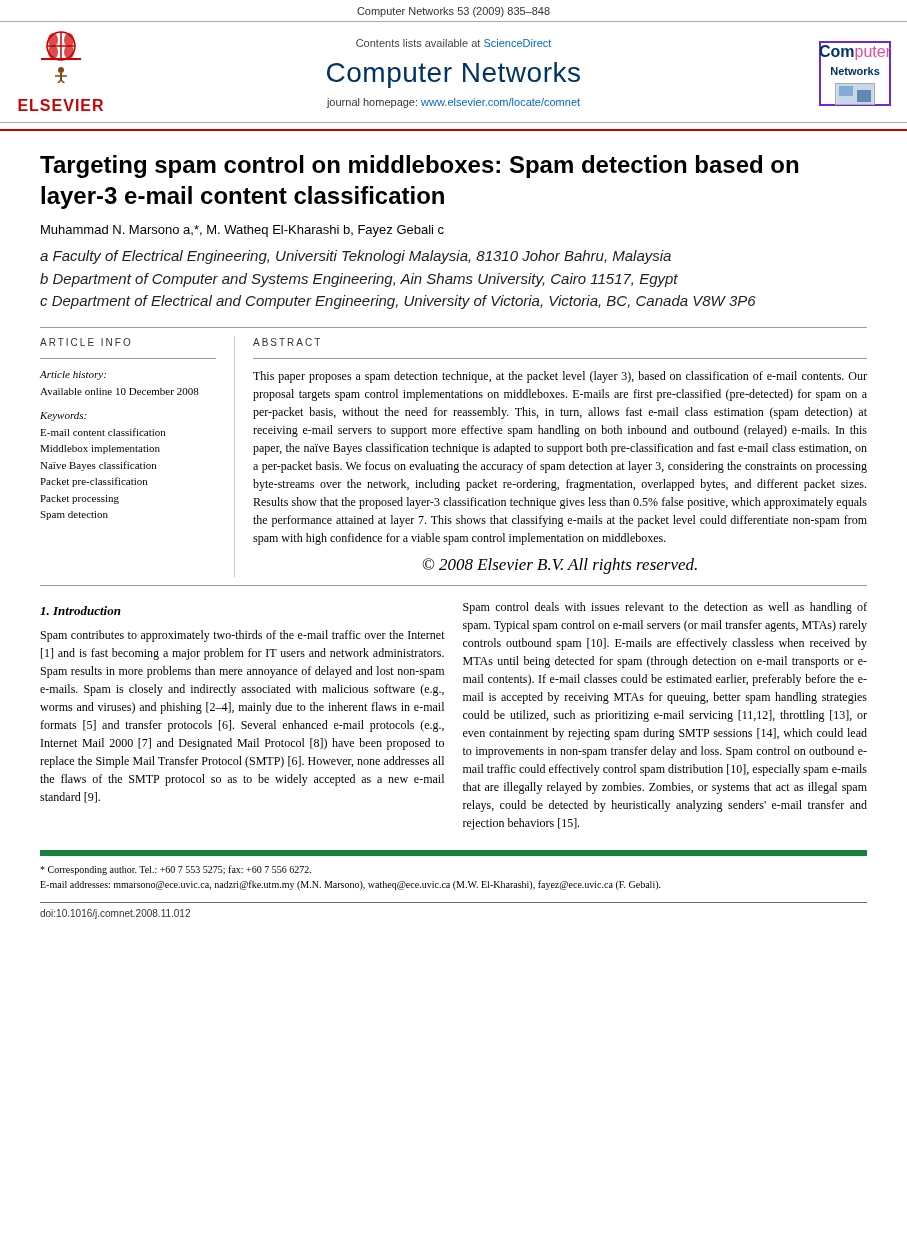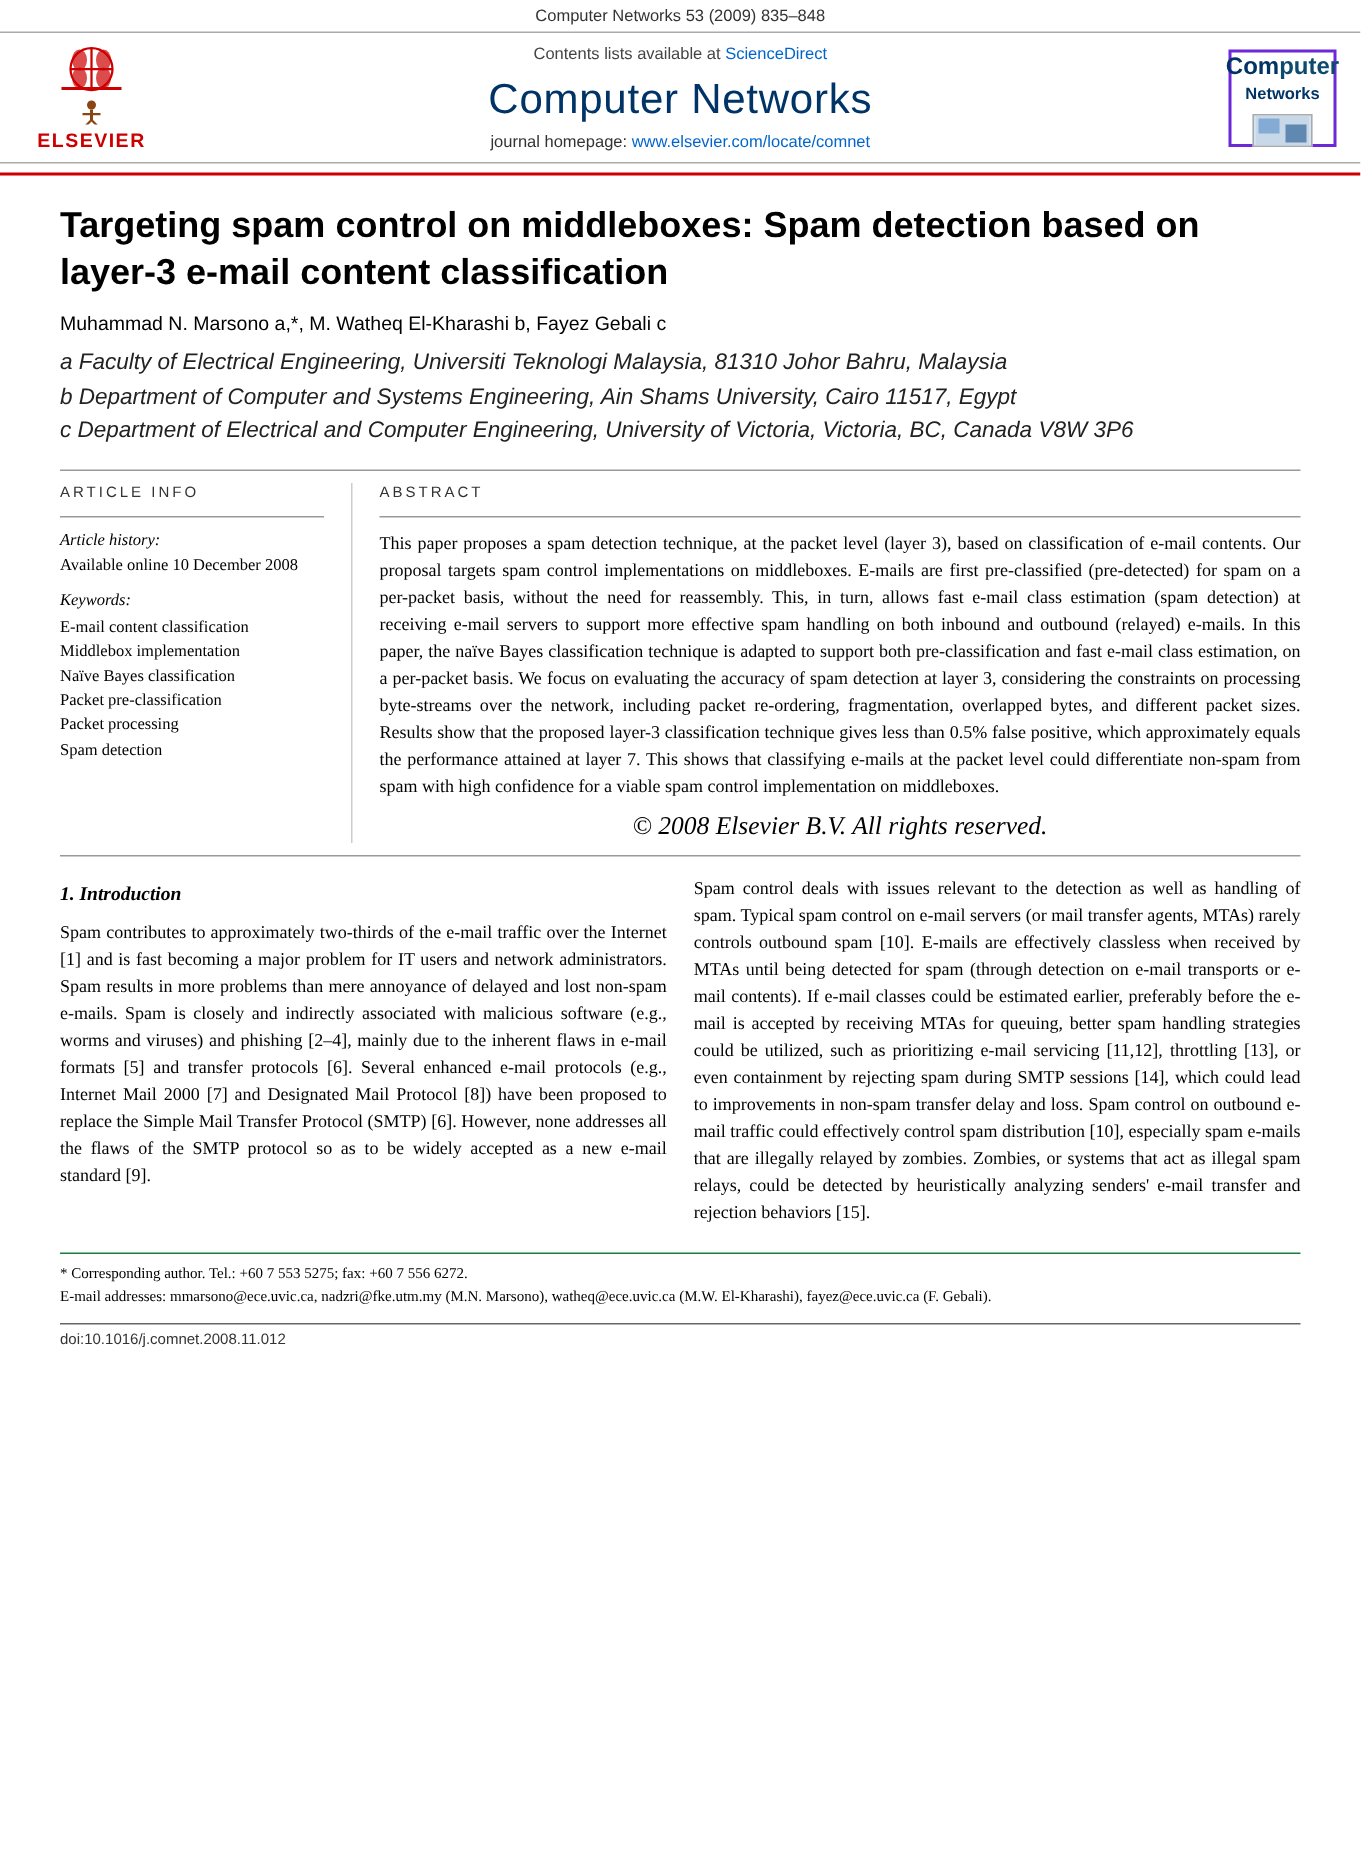--- a/index.html
+++ b/index.html
@@ -43,25 +43,25 @@
       display: flex;
       flex-direction: column;
       align-items: center;
     }
     .elsevier-tree {
       width: 60px;
       height: 55px;
     }
     .elsevier-text {
       font-family: Arial, sans-serif;
-      font-size: 13px;
+      font-size: 16px;
       font-weight: bold;
       color: #c00;
       letter-spacing: 1px;
-      margin-top: 2px;
+      margin-top: 12px;
     }
     .journal-title-center {
       flex: 1;
       text-align: center;
     }
     .sciencedirect-link {
       font-size: 11px;
       font-family: Arial, sans-serif;
       color: #444;
       margin-bottom: 2px;
@@ -206,21 +206,21 @@
       margin-bottom: 6px;
       margin-top: 4px;
     }
     .body-text {
       font-size: 12px;
       text-align: justify;
       line-height: 1.5;
     }
     .body-text p { margin-bottom: 6px; }
     .footnote-section {
-      border-top: 1px solid #15803d;
+      border-top: 6px solid #15803d;
       margin-top: 12px;
       padding-top: 6px;
       font-size: 10px;
       line-height: 1.5;
     }
     .bottom-bar {
       border-top: 1px solid #666;
       margin-top: 10px;
       padding-top: 4px;
       font-size: 10px;
@@ -269,21 +269,21 @@
         <div class="journal-homepage">
           <span>journal homepage:</span>
           <a href="#">www.elsevier.com/locate/comnet</a>
         </div>
       </div>
 
       <div class="cn-logo">
         <div class="cn-logo-box">
           <div style="display:flex; align-items:baseline; gap:0;">
             <span style="font-size:16px; font-weight:bold; color:#003366; font-family:Arial;">Com</span>
-              <span style="font-size:16px; font-weight:bold; color:#0c4a6e; font-family:Arial;">puter</span>
+              <span style="font-size:16px; font-weight:normal; color:#ec4899; font-family:Arial;">puter</span>
           </div>
           <div style="font-size:11px; font-weight:bold; color:#003366; font-family:Arial;">Networks</div>
           <div style="margin-top:4px; width:40px; height:22px; border:1px solid #aaa; background:#d4e4f0; display:flex; align-items:center; justify-content:center;">
             <svg width="36" height="20" viewBox="0 0 36 20">
               <rect width="36" height="20" fill="#c8d8e8"></rect>
               <rect x="2" y="2" width="14" height="10" fill="#6699cc" opacity="0.7"></rect>
               <rect x="20" y="6" width="14" height="12" fill="#336699" opacity="0.7"></rect>
             </svg>
           </div>
         </div>

